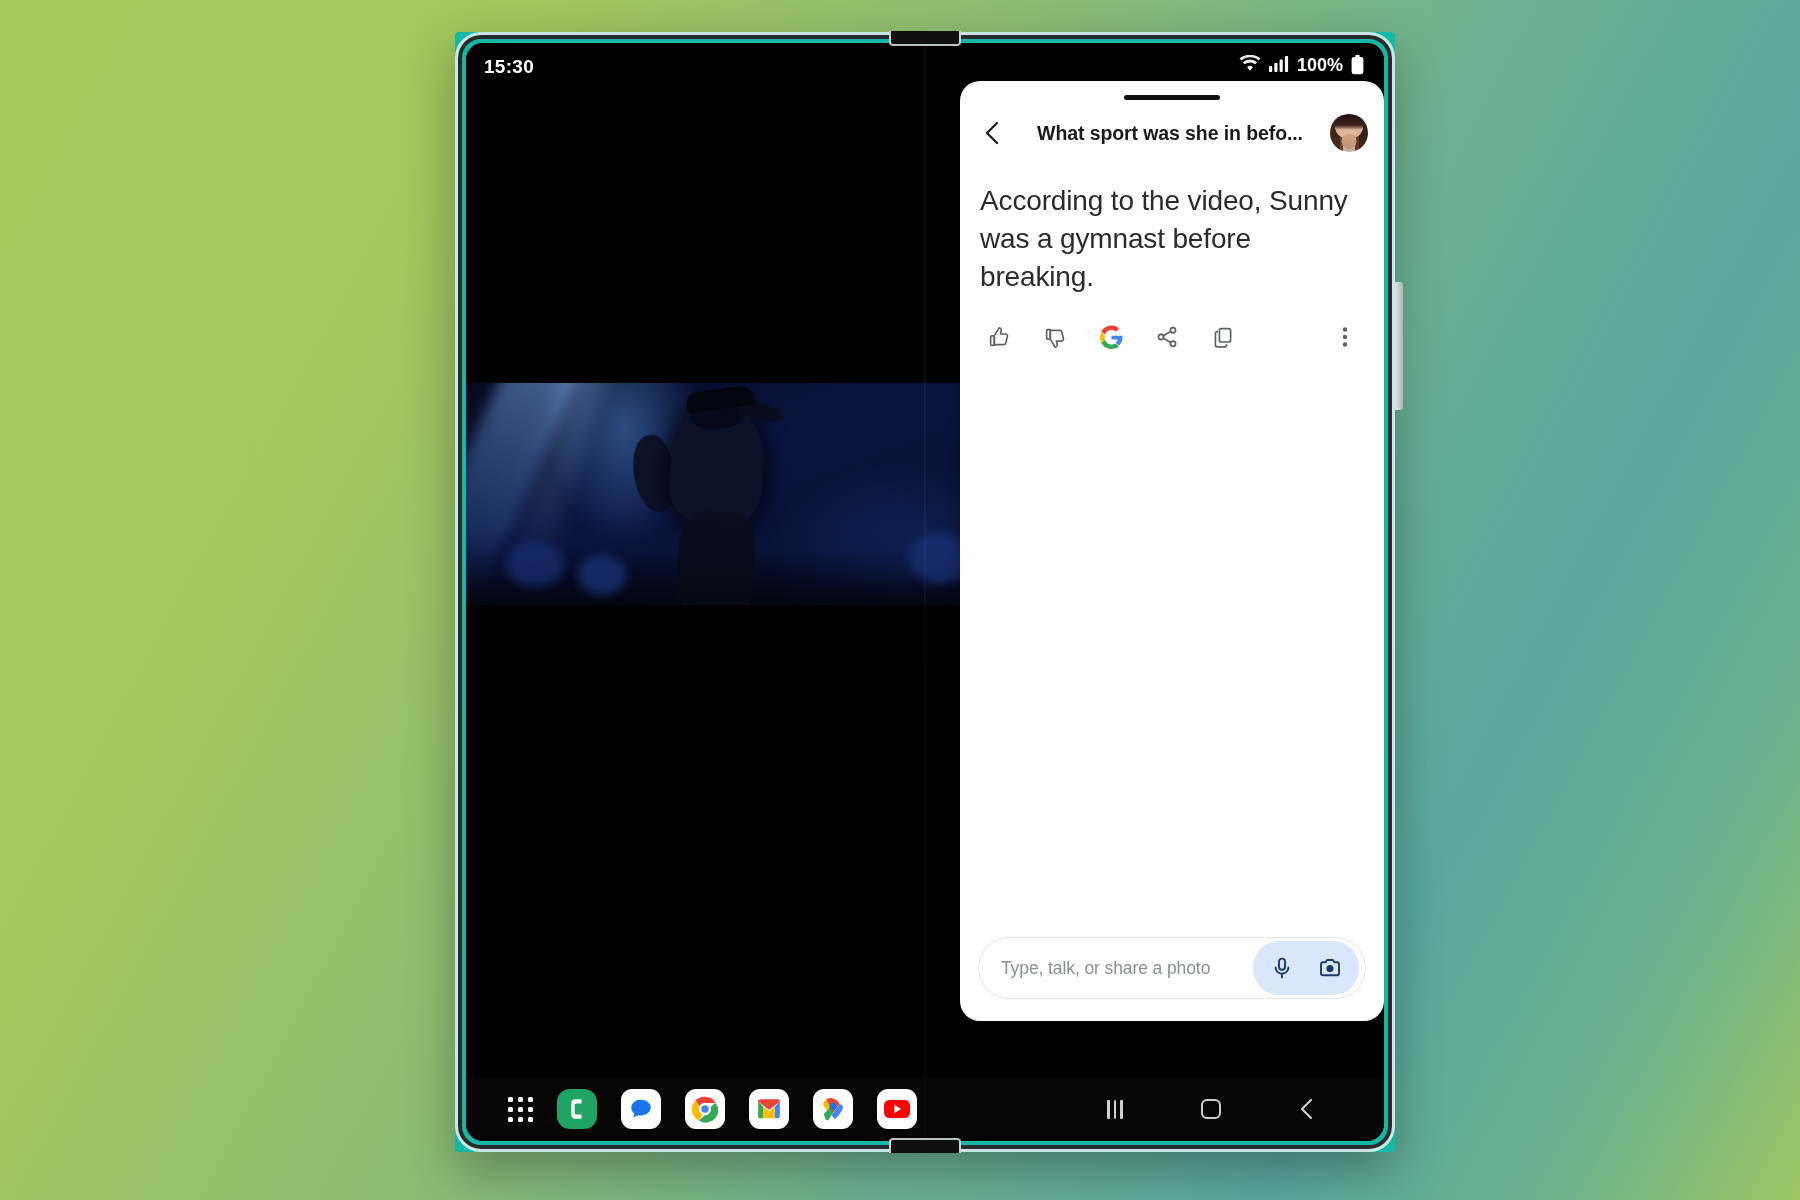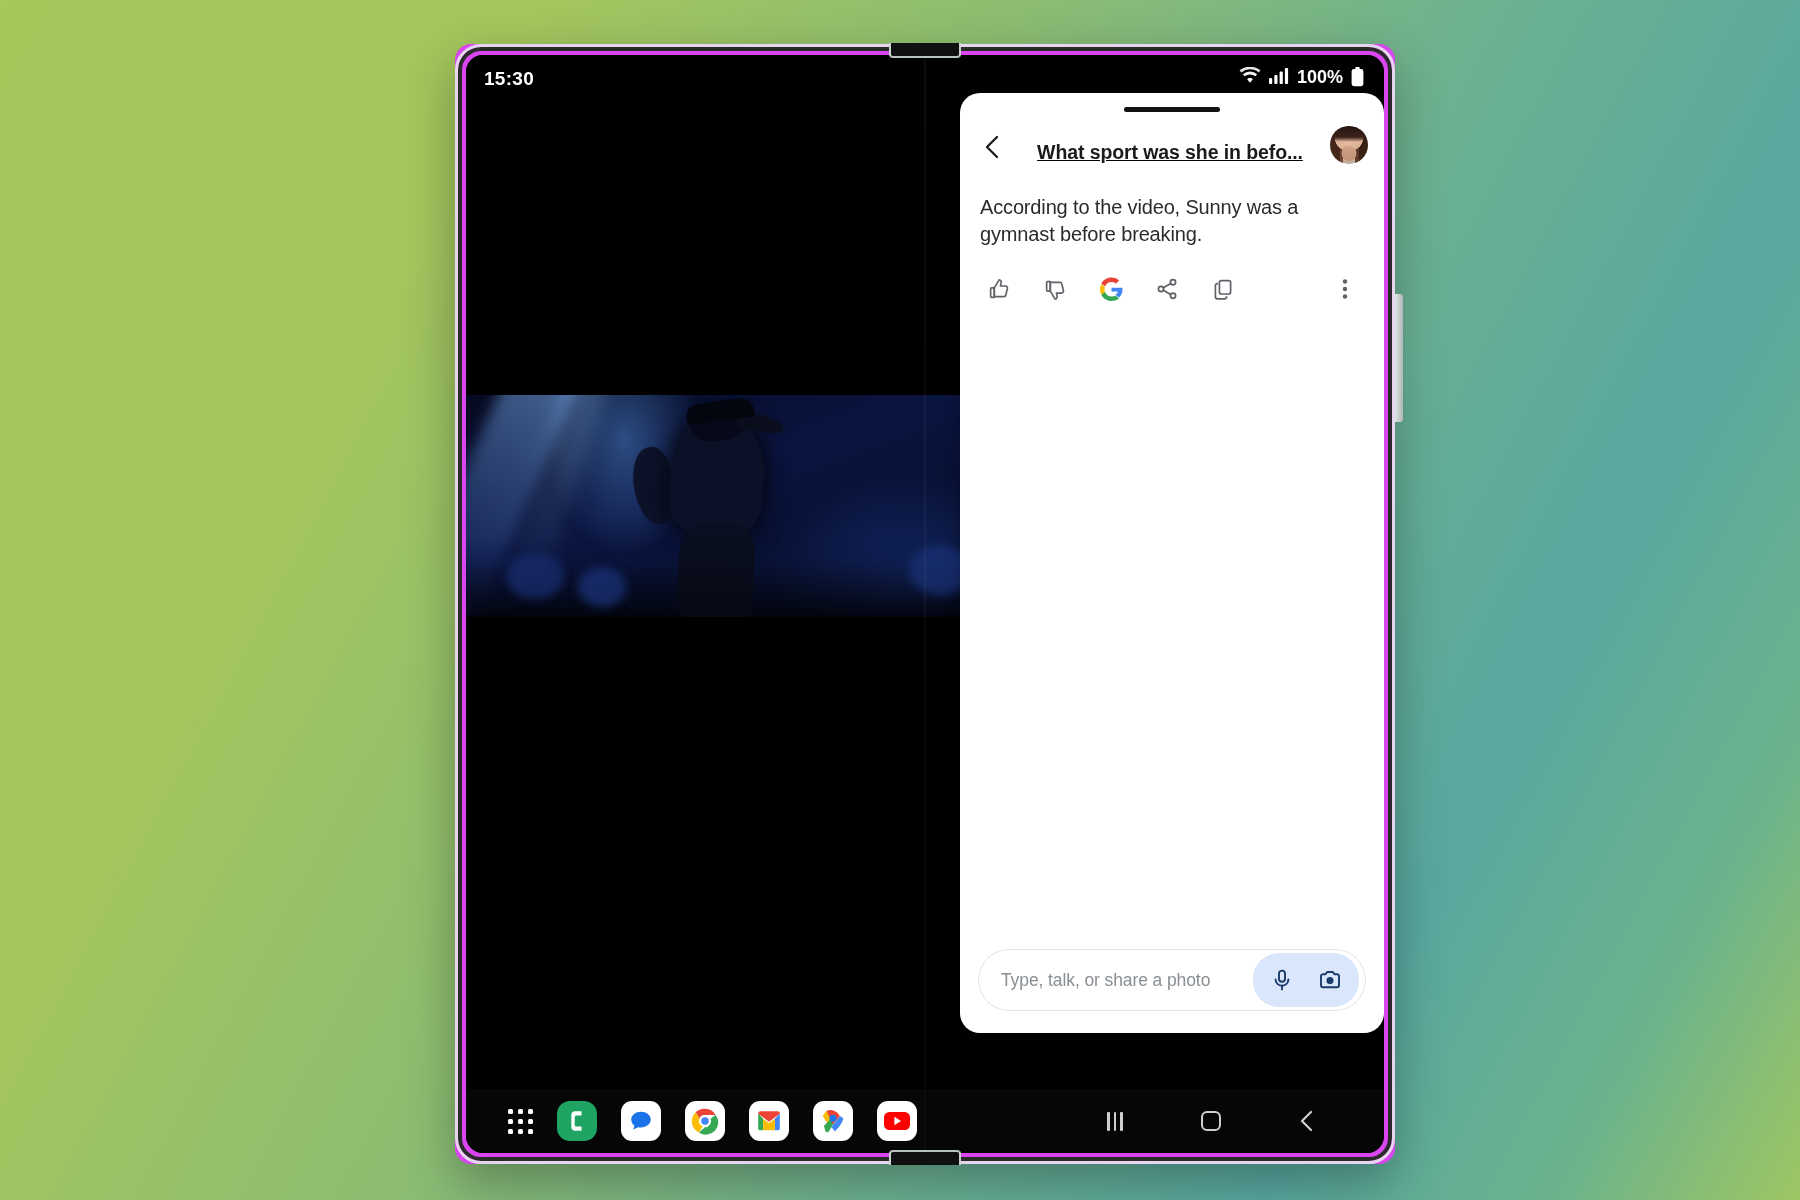--- a/index.html
+++ b/index.html
@@ -16,24 +16,24 @@
       #6cb191 62%,
       #58a8a0 78%,
       #6cb38c 90%,
       #9ec663 100%);
     position:relative;
   }
 
   
   #device {
     position:absolute;
-    left:455px; top:44px;
+    left:455px; top:32px;
     width:940px; height:1120px;
-    background:#d946ef;
-    border-radius:16px;
+    background:#14b8a6;
+    border-radius:4px;
     box-shadow:0 18px 50px rgba(0,0,0,.30);
   }
   .frame-edge {
     position:absolute; inset:0;
     border-radius:26px;
     border:3px solid rgba(233,238,238,.85);
     pointer-events:none;
   }
   .frame-inner-bevel {
     position:absolute; inset:3px;
@@ -210,24 +210,23 @@
     overflow:hidden;
   }
   #drag-handle {
     width:96px; height:5px;
     background:#111;
     border-radius:3px;
     margin:14px auto 0;
     flex:0 0 auto;
   }
   #panel-header {
-    display:flex; align-items:flex-end;
+    display:flex; align-items:center;
     padding:14px 16px 8px 16px;
     flex:0 0 auto;
-    text-decoration:underline;
   }
   #back-button {
     width:34px; height:34px;
     display:flex; align-items:center; justify-content:center;
     flex:0 0 auto;
   }
   #panel-title {
     flex:1 1 auto;
     text-align:center;
     font-size:19.5px;
@@ -276,21 +275,21 @@
     padding:7px 13px 7px 16px;
     flex:0 0 auto;
   }
   #source-chip-label {
     font-size:16.5px; font-weight:700; color:#1b1b1b;
     letter-spacing:-.1px;
   }
   #speaker-button { margin-left:auto; display:flex; }
 
   #answer-text {
-    font-size:20px;
+    font-size:28px;
     line-height:1.36;
     color:#2b2b2b;
     letter-spacing:-.15px;
     margin-bottom:26px;
   }
   #action-row {
     display:flex; align-items:center;
     gap:26px;
     padding-left:4px;
   }

